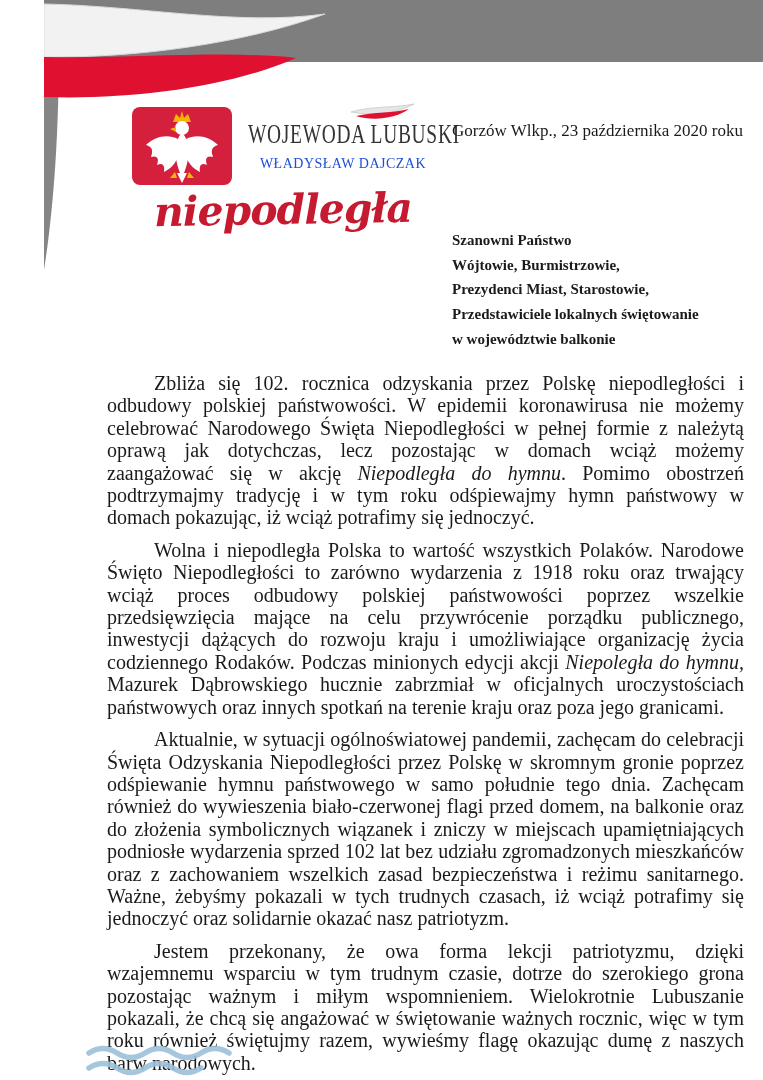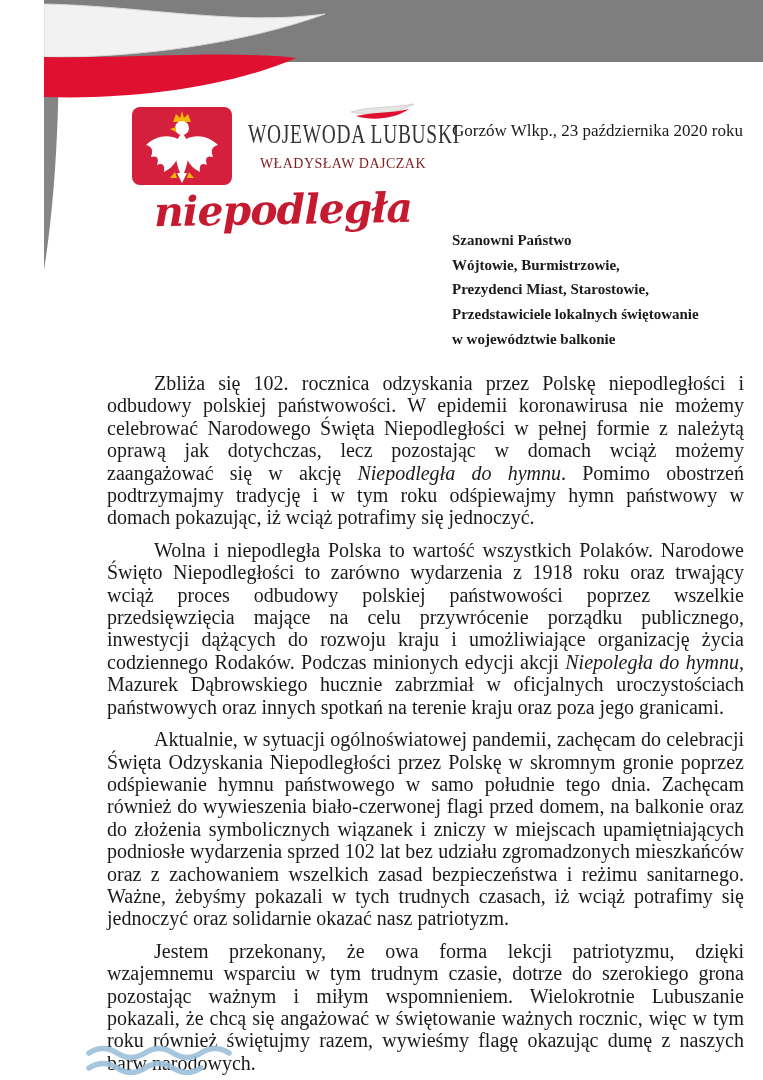--- a/index.html
+++ b/index.html
@@ -11,21 +11,21 @@
   .header-art{position:absolute;top:0;left:0;width:763px;height:290px;pointer-events:none;}
   
   .emblem{position:absolute;left:88px;top:107px;width:100px;height:78px;}
   .logo-title{
     position:absolute;left:204px;top:119px;font-size:27px;letter-spacing:1px;
     color:#343434;white-space:nowrap;transform:scaleX(.72);transform-origin:left top;
     font-family:"Liberation Serif", serif;
   }
   .logo-subtitle{
     position:absolute;left:204px;top:156px;width:190px;text-align:center;
-    font-size:14px;letter-spacing:.5px;color:#7f1d1d;white-space:nowrap;
+    font-size:14px;letter-spacing:.5px;color:#1d4ed8;white-space:nowrap;
   }
   .mini-flag{position:absolute;left:306px;top:103px;width:66px;height:20px;}
   .brand-script{
     position:absolute;left:110px;top:186px;font-size:41px;font-style:italic;font-weight:bold;
     font-family:"DejaVu Serif", serif;letter-spacing:-1px;transform:rotate(-1deg);
   }
   
   .date-line{position:absolute;left:408px;top:121px;font-size:17px;}
   .recipient{position:absolute;left:408px;top:228px;font-size:15px;font-weight:bold;line-height:24.7px;}
   

